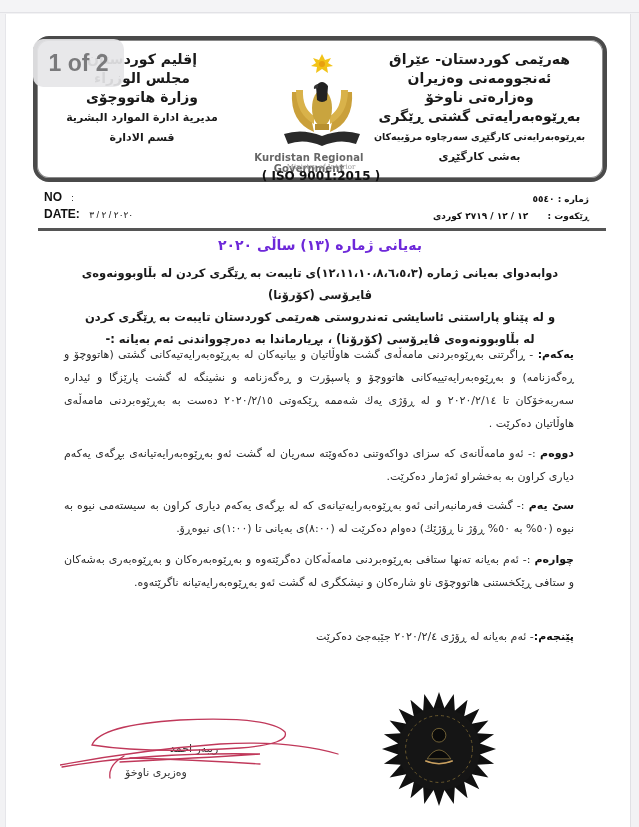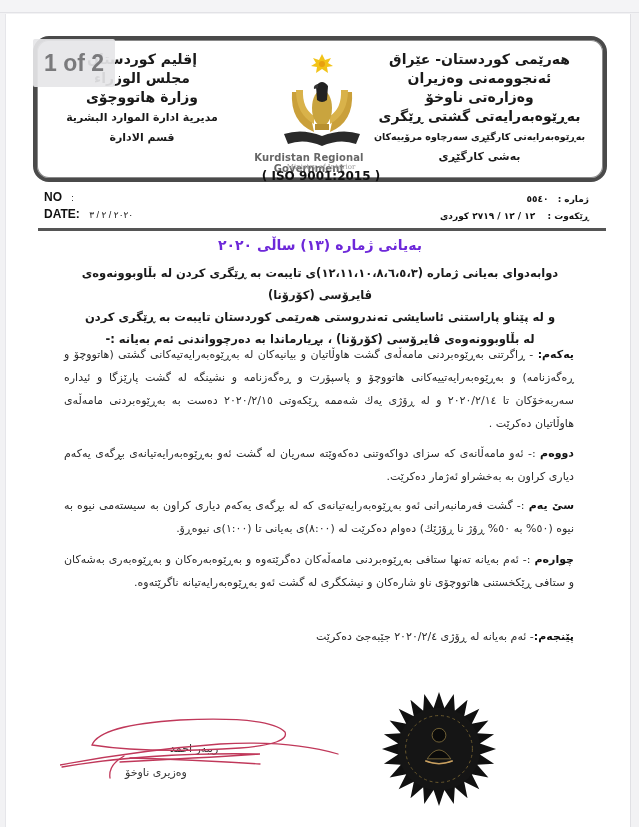--- a/index.html
+++ b/index.html
@@ -8,21 +8,21 @@
   .page { position:absolute; left:5px; top:14px; width:624px; height:813px; background:#ffffff; border-left:1px solid #e6e6ea; border-right:1px solid #e0e0e4; }
   .header-box { position:absolute; left:33px; top:36px; width:574px; height:146px; border:4px solid #4a4a4a; border-radius:16px; box-sizing:border-box; background:#fff; box-shadow: 0 0 0 1px #8a8a8a inset; }
   .hdr-left { position:absolute; left:62px; top:50px; width:160px; text-align:center; direction:rtl; color:#1a1a1a; }
   .hdr-right { position:absolute; left:372px; top:50px; width:215px; text-align:center; direction:rtl; color:#1a1a1a; }
   .hdr-line { font-size:14px; font-weight:bold; line-height:19px; white-space:nowrap; }
   .hdr-line.small { font-size:11px; line-height:22px; font-weight:bold; }
   .logo { position:absolute; left:272px; top:52px; width:100px; height:100px; }
   .krg-en { position:absolute; left:224px; top:152px; width:170px; text-align:center; font-size:10px; color:#666; font-weight:bold; letter-spacing:0.1px; }
   .moi-en { position:absolute; left:236px; top:163px; width:170px; text-align:center; font-size:7px; color:#999; font-family:"DejaVu Serif", serif; }
   .iso { position:absolute; left:236px; top:169px; width:170px; text-align:center; font-size:12px; color:#111; font-weight:bold; }
-  .badge { position:absolute; left:33px; top:39px; width:82px; height:48px; background:rgba(230,230,232,0.92); border-radius:2px; display:flex; align-items:center; justify-content:center; font-size:23px; color:#7a7a7c; font-weight:bold; font-family:"Liberation Sans", sans-serif; }
+  .badge { position:absolute; left:33px; top:39px; width:91px; height:48px; background:rgba(230,230,232,0.92); border-radius:10px; display:flex; align-items:center; justify-content:center; font-size:23px; color:#7a7a7c; font-weight:bold; font-family:"Liberation Sans", sans-serif; }
   .meta-left { position:absolute; left:44px; font-size:12px; font-weight:bold; color:#111; font-family:"Liberation Sans", sans-serif; }
   .meta-left .v { font-size:9px; font-weight:normal; margin-left:6px; }
   .meta-right { position:absolute; right:50px; font-size:9px; font-weight:bold; color:#111; direction:rtl; }
   .rule { position:absolute; left:38px; top:228px; width:568px; height:3px; background:#555; }
   .title { position:absolute; left:60px; top:237px; width:520px; text-align:center; direction:rtl; font-size:14px; font-weight:bold; color:#6d28d9; }
   .intro { position:absolute; left:60px; top:262px; width:520px; text-align:center; direction:rtl; font-size:11.5px; font-weight:bold; color:#1a1a1a; line-height:22px; }
   .para { position:absolute; left:64px; width:510px; direction:rtl; text-align:justify; text-align-last:right; font-size:11px; color:#2a2a2a; line-height:23px; }
   .para b { font-weight:bold; color:#111; }
   .sig-name { position:absolute; left:170px; top:742px; font-size:11px; color:#333; direction:rtl; }
   .sig-title { position:absolute; left:125px; top:766px; font-size:11px; color:#333; direction:rtl; }
@@ -81,25 +81,25 @@
   <span>NO</span>
   <span class="v">:</span>
 </div>
 <div class="meta-left" style="top:207px">
   <span>DATE:</span>
   <span class="v">٢٠٢٠ / ٢ / ٣</span>
 </div>
 
 <div class="meta-right" style="top:194px">
   <span>ژمارە :</span>
-  <span style="margin-right:6px">٥٥٤٠</span>
+  <span style="">٥٥٤٠</span>
 </div>
 <div class="meta-right" style="top:211px">
   <span>ڕێکەوت :</span>
-  <span style="margin-right:9px">١٢ / ١٢ / ٢٧١٩ کوردی</span>
+  <span style="margin-right:16px">١٢ / ١٢ / ٢٧١٩ کوردی</span>
 </div>
 
 <div class="rule"></div>
 
 <div class="title">بەیانی ژمارە (١٣) ساڵی ٢٠٢٠</div>
 
 <div class="intro">
   <div>دوابەدوای بەیانی ژمارە (١٢،١١،١٠،٨،٦،٥،٣)ی تایبەت بە ڕێگری کردن لە بڵاوبوونەوەی ڤایرۆسی (کۆرۆنا)</div>
   <div>و لە پێناو پاراستنی ئاسایشی تەندروستی هەرێمی کوردستان تایبەت بە ڕێگری کردن</div>
   <div>لە بڵاوبوونەوەی ڤایرۆسی (کۆرۆنا) ، بڕیارماندا بە دەرچوواندنی ئەم بەیانە :-</div>

